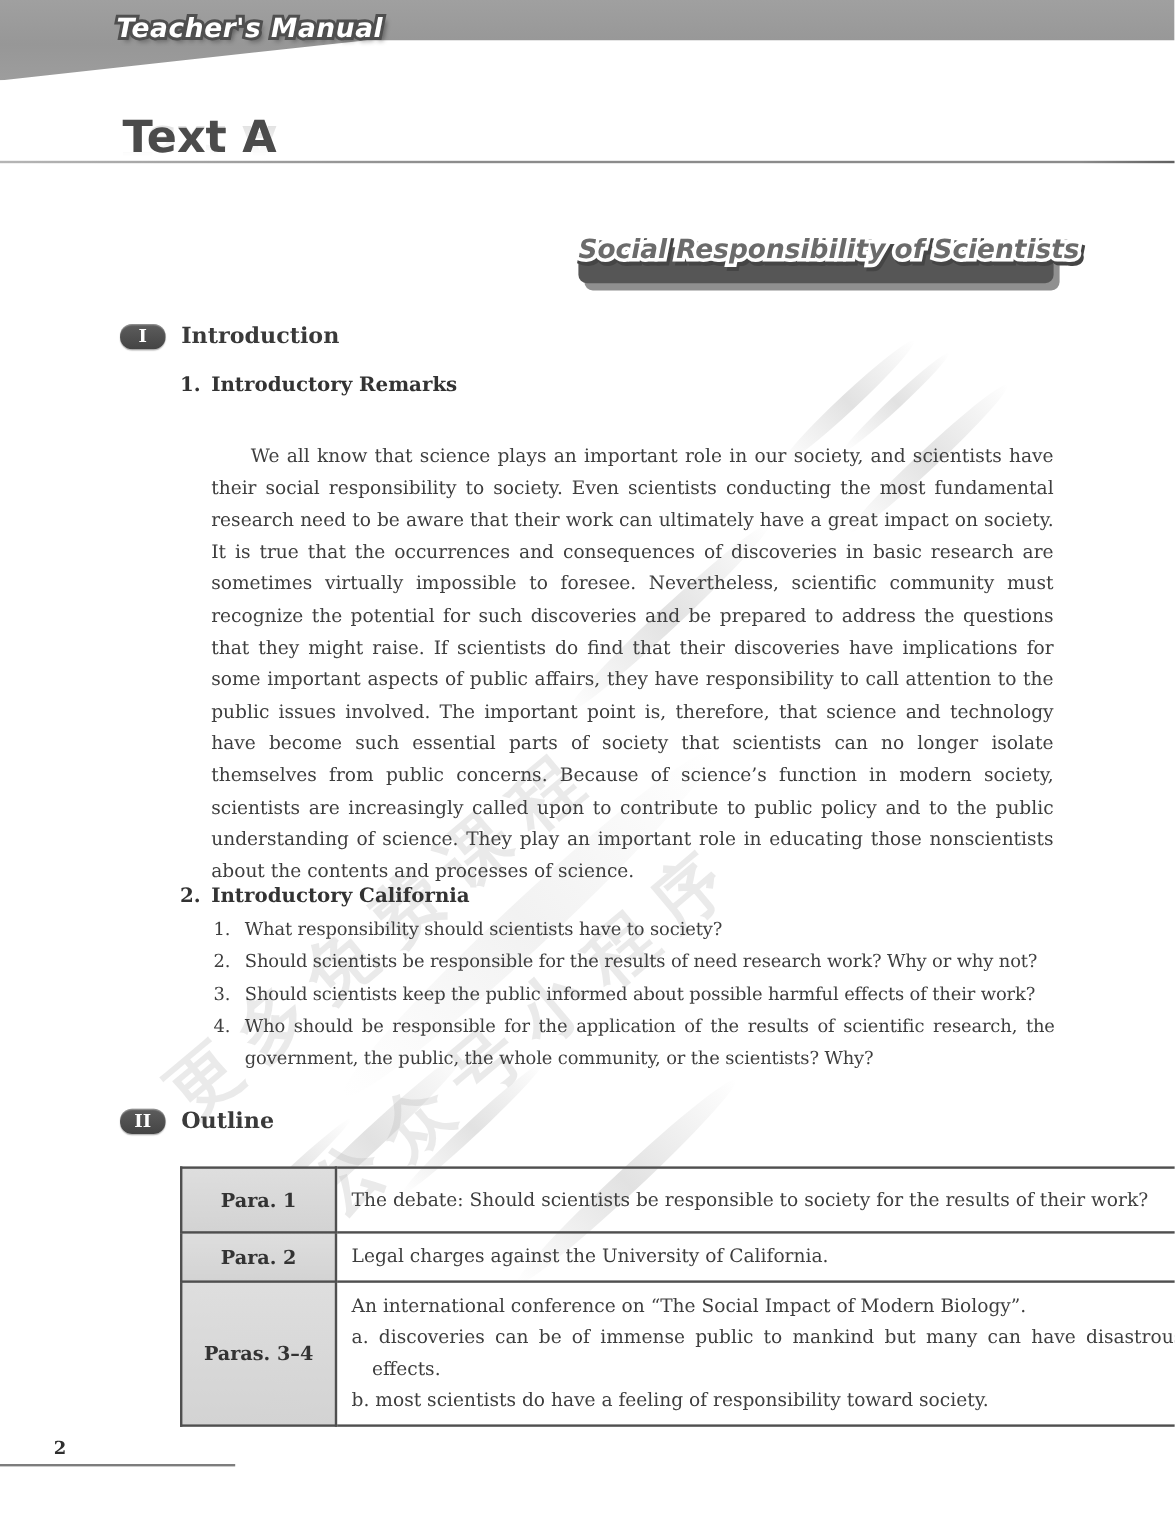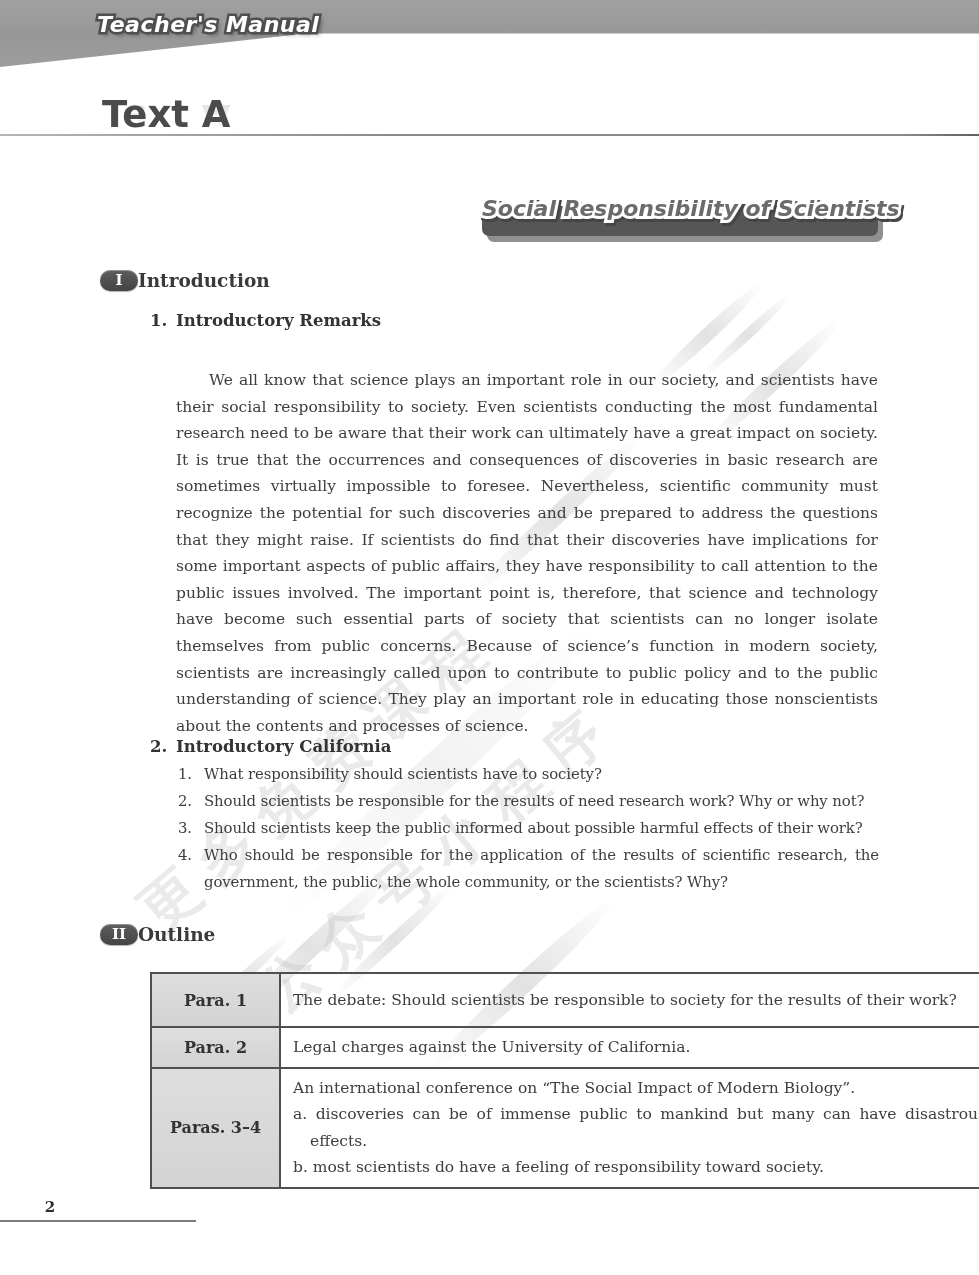--- a/index.html
+++ b/index.html
@@ -38,21 +38,21 @@
     transform:translate(2px,3px);}
   .lesson-banner .bt.outline{-webkit-text-stroke:6px #ffffff;color:#ffffff;}
   .lesson-banner .bt.fillt{color:#6b6b6b;}
 
   
   .section-row{position:absolute;left:100px;display:flex;align-items:center;}
   .badge{width:38px;height:21px;border-radius:10px;flex:none;
     background:linear-gradient(180deg,#5d5d5d,#444444);
     box-shadow:inset 0 1px 1px rgba(255,255,255,.35),0 1px 1px rgba(0,0,0,.3);
     color:#fff;font-weight:bold;font-size:15px;text-align:center;line-height:21px;}
-  .section-label{font-weight:bold;font-size:18.5px;color:#3a3a3a;}
+  .section-label{margin-left:13px;font-weight:bold;font-size:18.5px;color:#3a3a3a;}
 
   
   .sub-heading{position:absolute;left:150px;font-weight:bold;font-size:16.5px;color:#333;}
   .sub-heading .num{display:inline-block;width:26px;}
   .body-par{position:absolute;left:176px;width:702px;font-size:15.5px;
     line-height:26.6px;text-align:justify;text-indent:33px;color:#3e3e3e;margin-top:31px;}
   .q-list{position:absolute;left:178px;width:701px;font-size:14.9px;line-height:26.9px;
     color:#3e3e3e;letter-spacing:-.1px;}
   .q-item{display:flex;}
   .q-item .qnum{width:26px;flex:none;}

